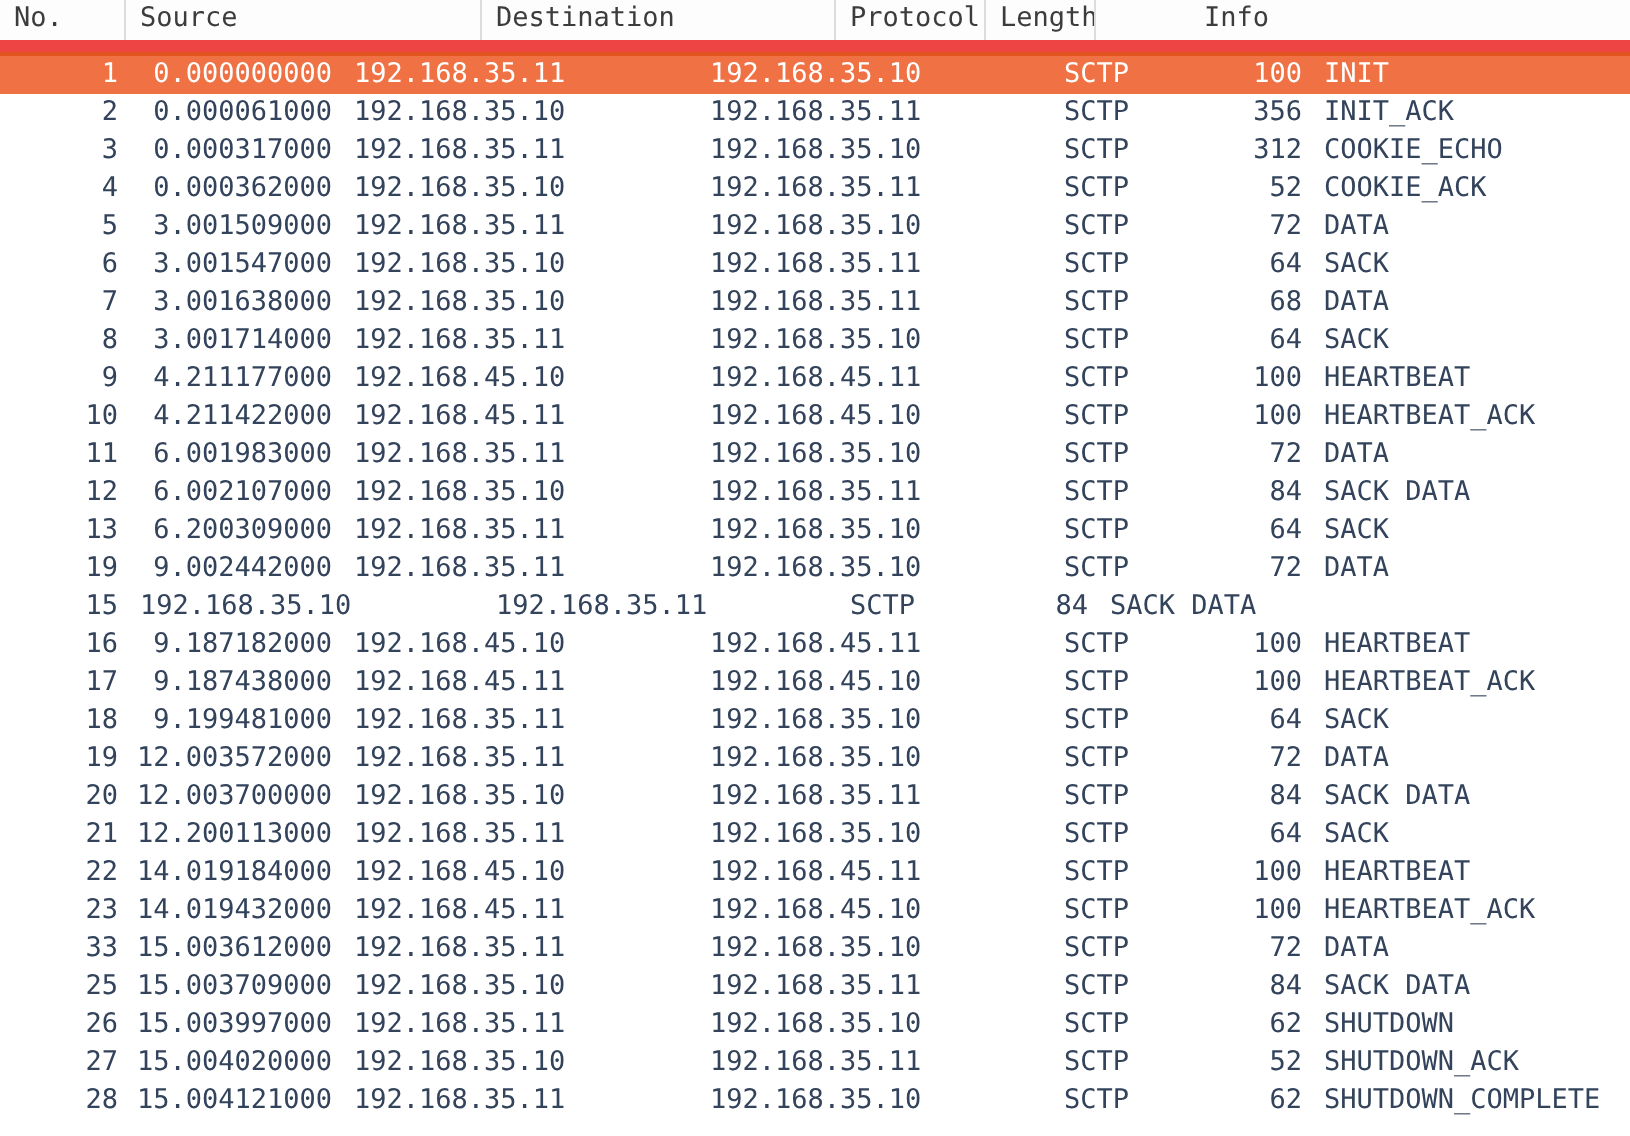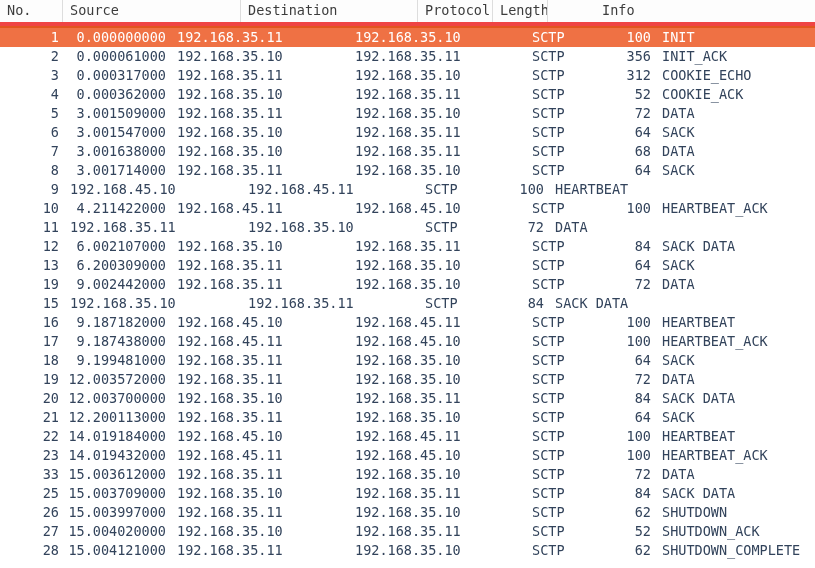--- a/index.html
+++ b/index.html
@@ -20,21 +20,21 @@
     position: relative;
     background: #ffffff;
   }
 
   
   .plist-header {
     display: flex;
     height: 26px;
     box-sizing: border-box;
     background: #fdfdfd;
-    border-bottom: 4px solid #ef4444;
+    border-bottom: 6px solid #ef4444;
     align-items: center;
     overflow: hidden;
   }
   .hcell {
     box-sizing: border-box;
     height: 26px;
     line-height: 25px;
     font-size: 13.5px;
     color: #3c3c3c;
     padding-left: 7px;
@@ -173,37 +173,39 @@
         <div class="cell c-no num">8</div>
         <div class="cell c-time num">3.001714000</div>
         <div class="cell c-src">192.168.35.11</div>
         <div class="cell c-dst">192.168.35.10</div>
         <div class="cell c-proto">SCTP</div>
         <div class="cell c-len num">64</div>
         <div class="cell c-info">SACK</div>
       </div>
       <div class="prow">
         <div class="cell c-no num">9</div>
+        <div class="cell c-time num">4.211177000</div>
         <div class="cell c-src">192.168.45.10</div>
         <div class="cell c-dst">192.168.45.11</div>
         <div class="cell c-proto">SCTP</div>
         <div class="cell c-len num">100</div>
         <div class="cell c-info">HEARTBEAT</div>
       </div>
       <div class="prow">
         <div class="cell c-no num">10</div>
         <div class="cell c-time num">4.211422000</div>
         <div class="cell c-src">192.168.45.11</div>
         <div class="cell c-dst">192.168.45.10</div>
         <div class="cell c-proto">SCTP</div>
         <div class="cell c-len num">100</div>
         <div class="cell c-info">HEARTBEAT_ACK</div>
       </div>
       <div class="prow">
         <div class="cell c-no num">11</div>
+        <div class="cell c-time num">6.001983000</div>
         <div class="cell c-src">192.168.35.11</div>
         <div class="cell c-dst">192.168.35.10</div>
         <div class="cell c-proto">SCTP</div>
         <div class="cell c-len num">72</div>
         <div class="cell c-info">DATA</div>
       </div>
       <div class="prow">
         <div class="cell c-no num">12</div>
         <div class="cell c-time num">6.002107000</div>
         <div class="cell c-src">192.168.35.10</div>

